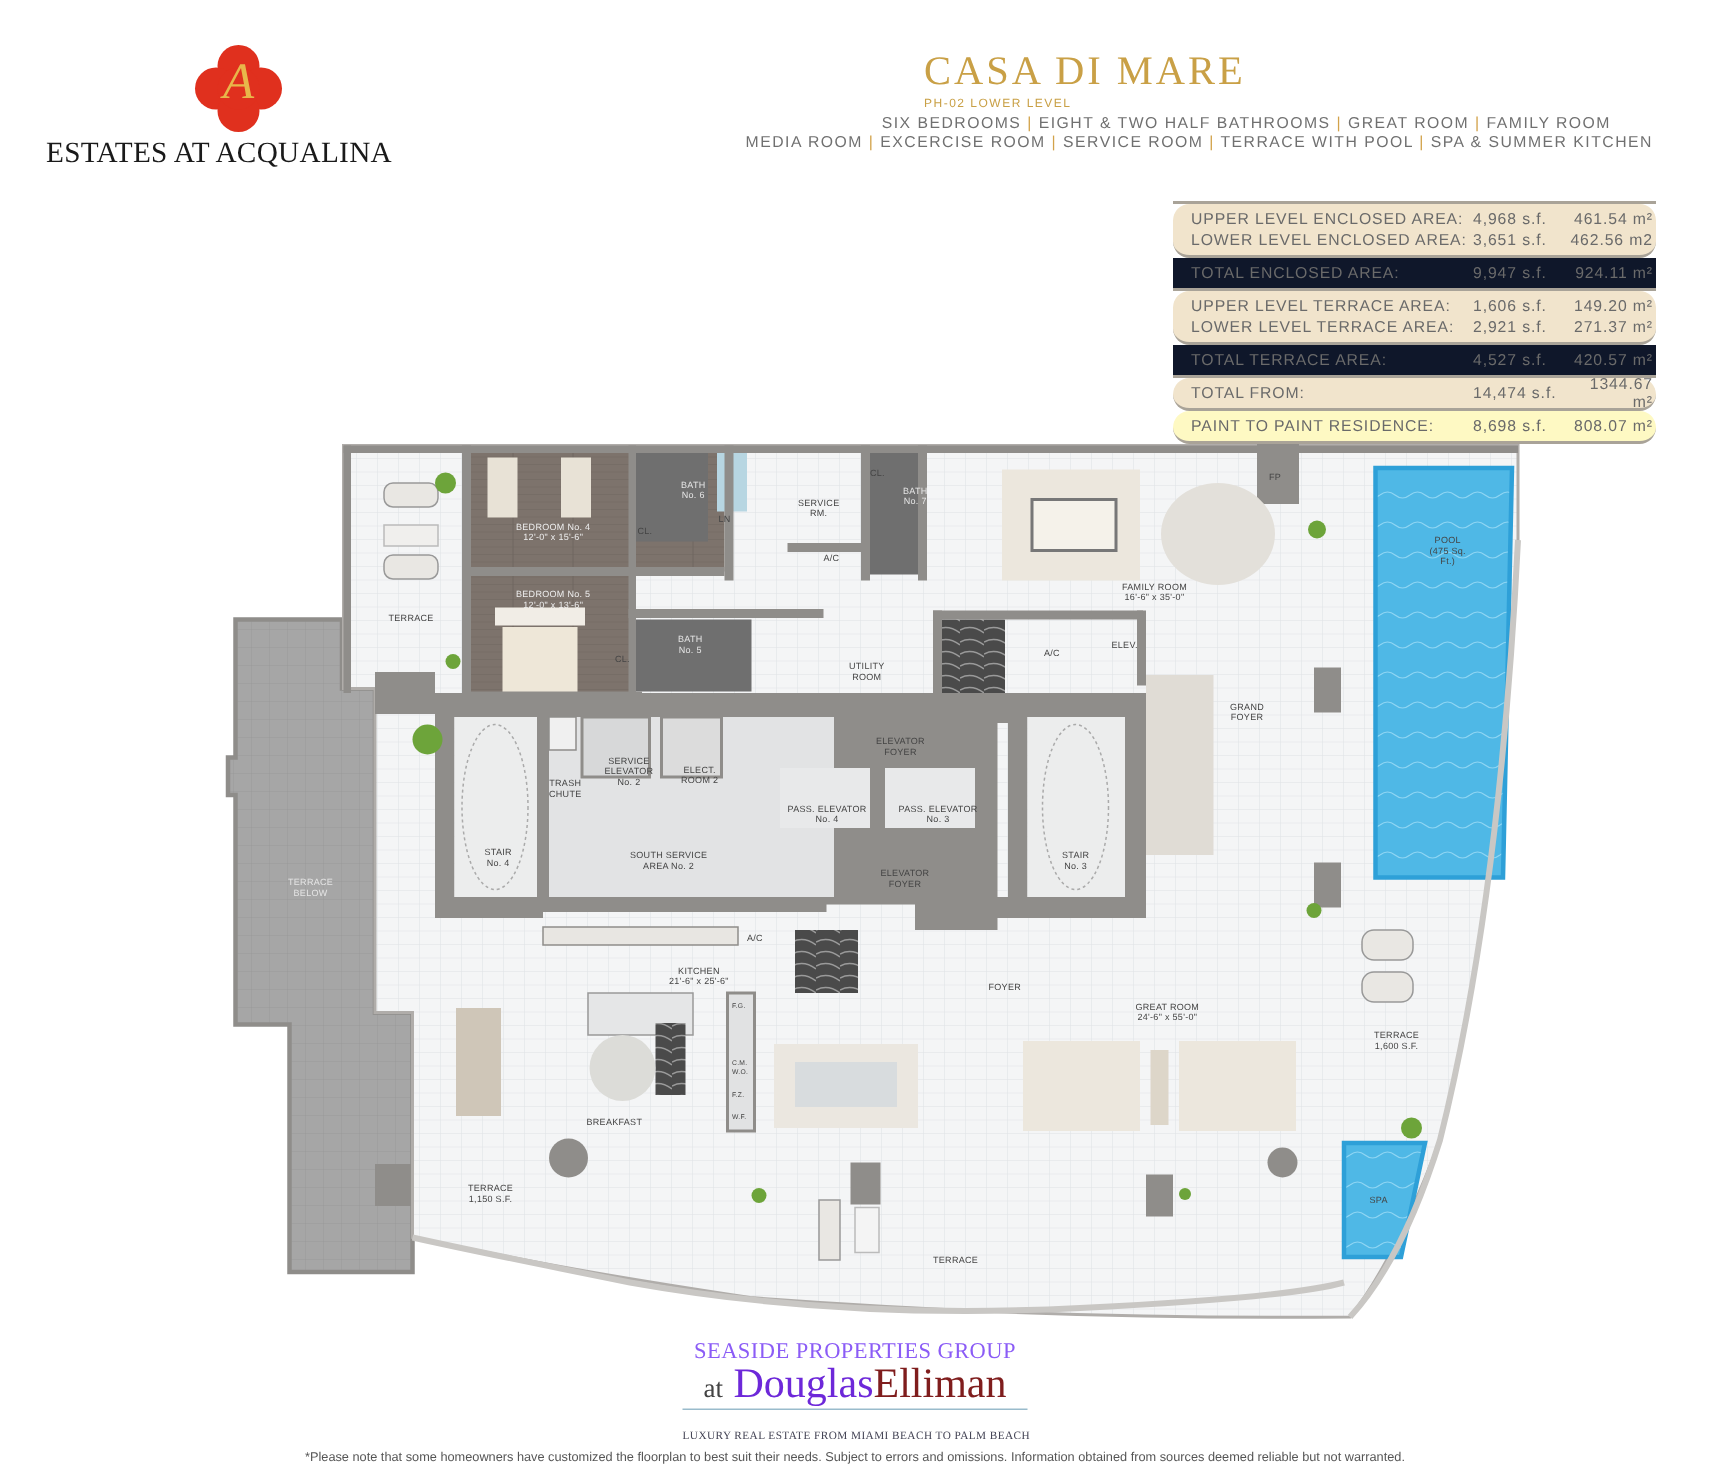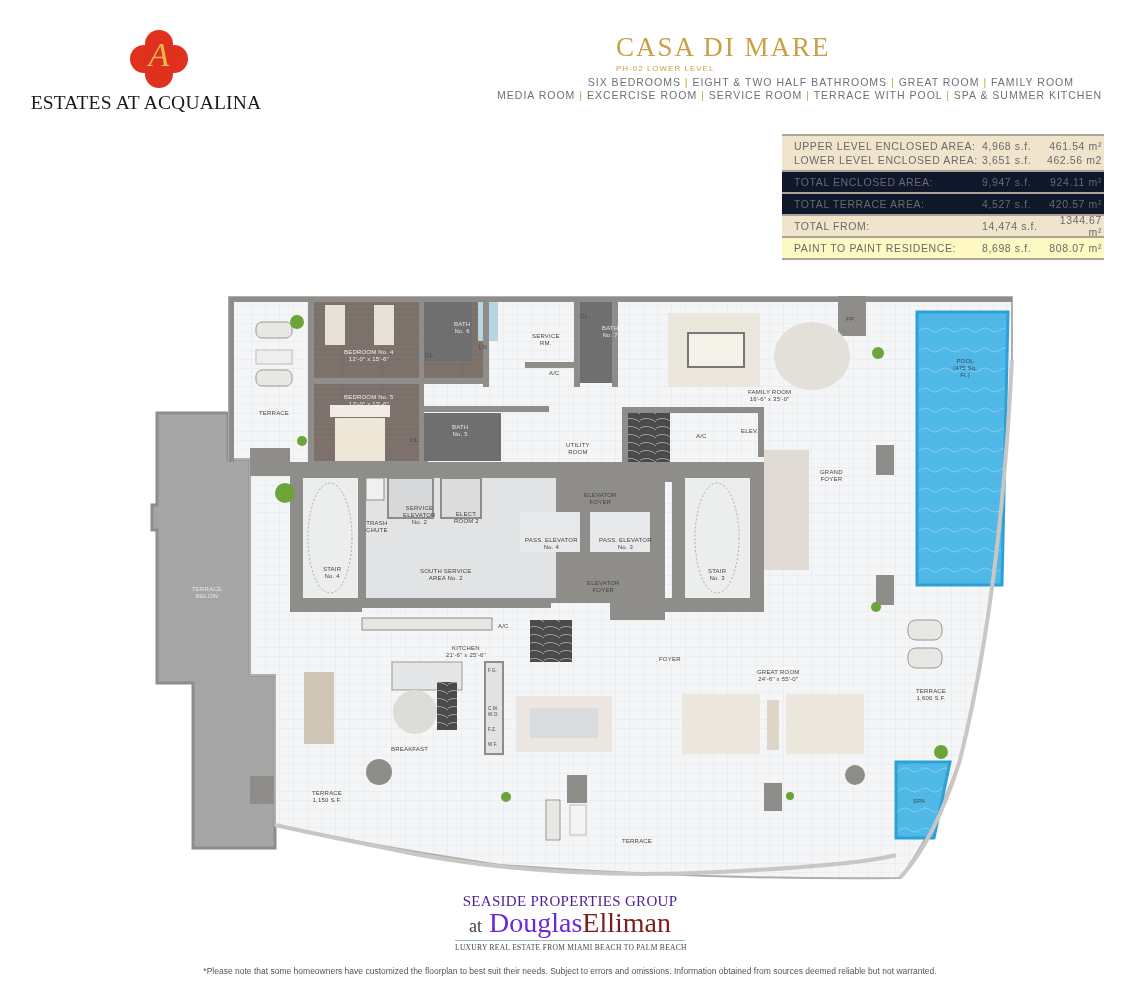--- a/index.html
+++ b/index.html
@@ -20,42 +20,42 @@
   .title-main { font-family: "Liberation Serif", serif; font-size: 27px; color: #c9a046; letter-spacing: 2px; margin-left: 116px; }
   .title-sub { font-size: 8px; color: #c9a046; letter-spacing: 1px; margin-top: 1px; margin-left: 116px; }
   .features { position: absolute; right: 38px; width: 620px; text-align: right; font-size: 10.5px; color: #707070; letter-spacing: 1px; line-height: 13px; }
   .features.l1 { top: 76px; right: 66px; }
   .features.l2 { top: 89px; }
   .features .sep { color: #d2a24a; }
 
   
   .area-table { position: absolute; left: 782px; top: 134px; width: 322px; font-size: 10.5px; color: #6a6a6a; letter-spacing: 0.6px; }
   .area-group { border-bottom: 2px solid #a9a398; padding: 3px 0 3px 12px; }
-  .area-group.tan { background: #f1e4cc; }
+  .area-group.tan { background: #f1e4cc; border-radius: 11px; }
   .area-group.white { background: #0f172a; }
   .area-row { display: flex; height: 14px; align-items: center; }
   .area-row .lbl { width: 188px; }
   .area-row .sf { width: 62px; text-align: left; }
   .area-row .m2 { width: 58px; text-align: right; }
   .area-table .top-rule { height: 2px; background: #a9a398; }
 
   
   .plan { position: absolute; left: 0; top: 0; width: 1140px; height: 986px; pointer-events: none; }
   .plan * { pointer-events: auto; }
   .room-label { position: absolute; font-size: 6px; color: #444; text-align: center; line-height: 7px; white-space: nowrap; letter-spacing: 0.2px; }
   .room-label.light { color: #e5e5e5; }
 
   
   .footer-logo { position: absolute; left: 455px; top: 893px; width: 230px; text-align: center; }
-  .fl-1 { font-family: "Liberation Serif", serif; font-size: 15px; color: #4c1d95; letter-spacing: 0.3px; }
+  .fl-1 { font-family: "Liberation Serif", serif; font-size: 15px; color: #8b5cf6; letter-spacing: 0.3px; }
   .fl-2 { font-family: "Liberation Serif", serif; font-size: 28px; line-height: 28px; color: #444; margin-top: -1px; white-space: nowrap; }
   .fl-2 .at { font-size: 18px; color: #444; }
   .fl-2 .dg { color: #6d28d9; }
   .fl-2 .el { color: #7f1d1d; }
-  .fl-3 { font-family: "Liberation Serif", serif; font-size: 7.5px; color: #445; border-top: 1px solid #9bc; padding-top: 2px; letter-spacing: 0.3px; white-space: nowrap; }
+  .fl-3 { font-family: "Liberation Serif", serif; font-size: 7.5px; color: #445; border-top: 1px solid #9bc; padding-top: 12px; letter-spacing: 0.3px; white-space: nowrap; }
   .disclaimer { position: absolute; left: 150px; top: 966px; width: 840px; text-align: center; font-size: 8.5px; color: #555; white-space: nowrap; }
 </style>
 </head>
 <body>
 
 <div class="logo">
   <div class="logo-mark">
     <div class="lobe" style="left:15px;top:0;"></div>
     <div class="lobe" style="left:0;top:15px;"></div>
     <div class="lobe" style="left:30px;top:15px;"></div>
@@ -103,20 +103,32 @@
       <span class="lbl">LOWER LEVEL ENCLOSED AREA:</span>
       <span class="sf">3,651 s.f.</span>
       <span class="m2">462.56 m2</span>
     </div>
   </div>
   <div class="area-group white">
     <div class="area-row">
       <span class="lbl">TOTAL ENCLOSED AREA:</span>
       <span class="sf">9,947 s.f.</span>
       <span class="m2">924.11 m²</span>
+    </div>
+  </div>
+  <div class="area-group tan">
+    <div class="area-row">
+      <span class="lbl">UPPER LEVEL TERRACE AREA:</span>
+      <span class="sf">1,606 s.f.</span>
+      <span class="m2">149.20 m²</span>
+    </div>
+    <div class="area-row">
+      <span class="lbl">LOWER LEVEL TERRACE AREA:</span>
+      <span class="sf">2,921 s.f.</span>
+      <span class="m2">271.37 m²</span>
     </div>
   </div>
   <div class="area-group white">
     <div class="area-row">
       <span class="lbl">TOTAL TERRACE AREA:</span>
       <span class="sf">4,527 s.f.</span>
       <span class="m2">420.57 m²</span>
     </div>
   </div>
   <div class="area-group tan">

